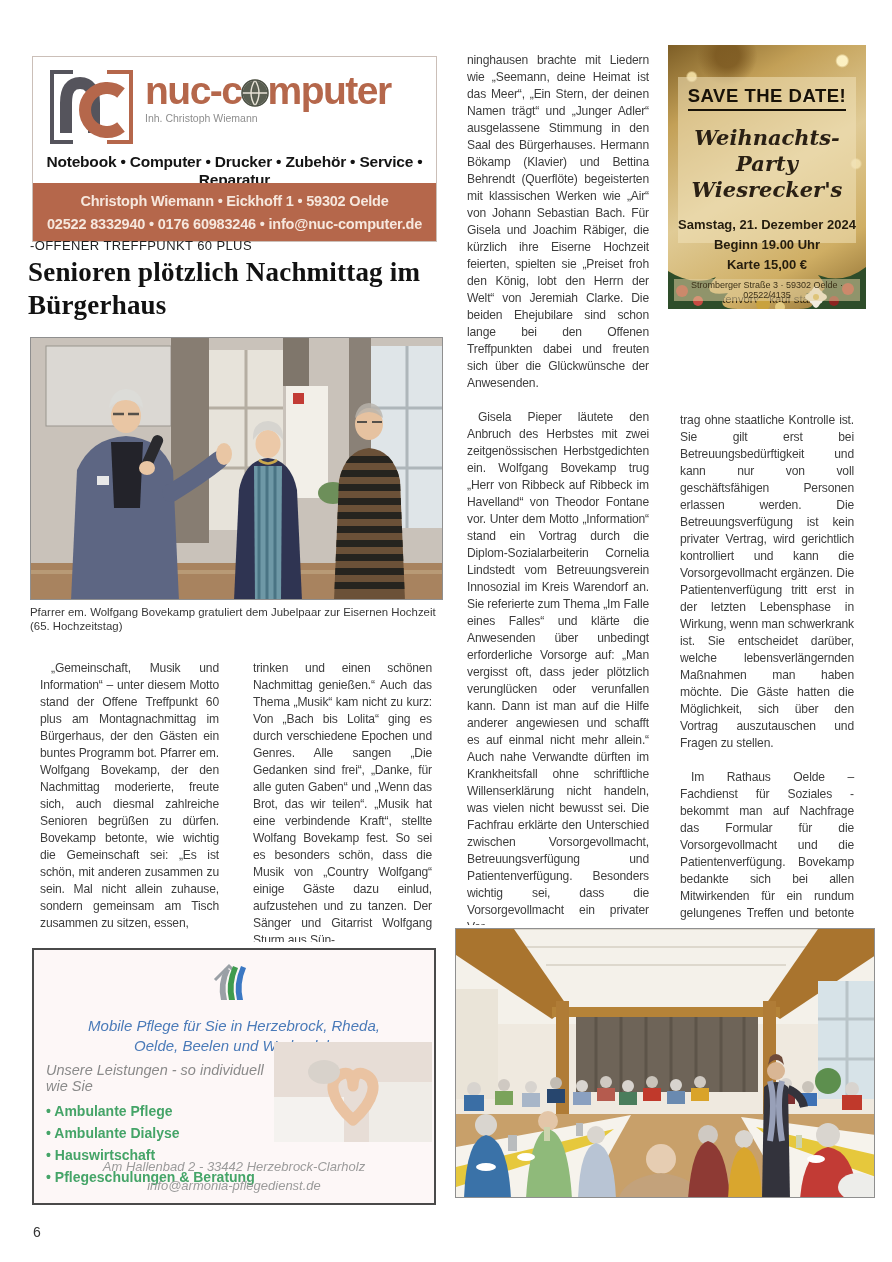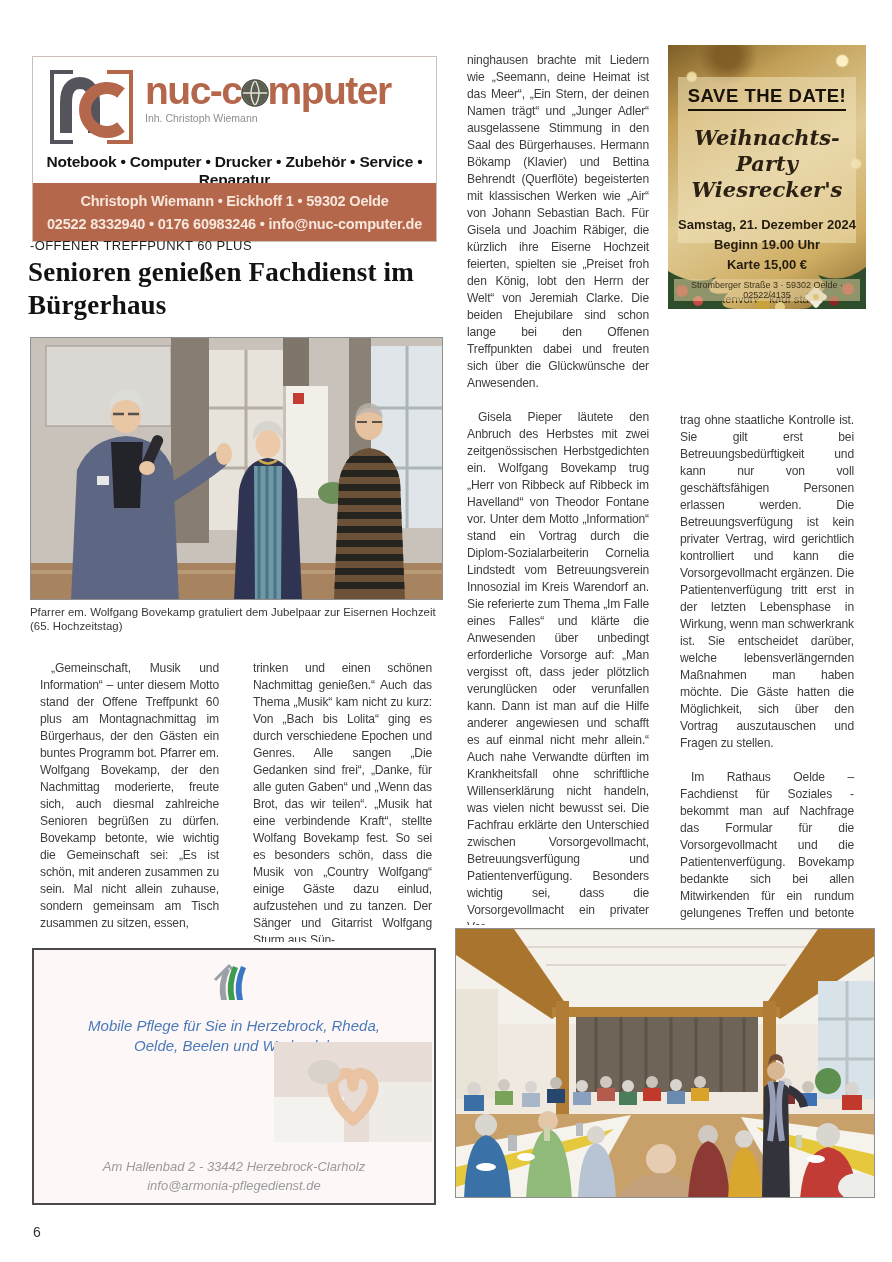--- a/index.html
+++ b/index.html
@@ -96,21 +96,21 @@
       </div>
     </div>
     <div class="nuc-services">Notebook • Computer • Drucker • Zubehör • Service • Reparatur</div>
     <div class="nuc-strip">
       <div>Christoph Wiemann  •  Eickhoff 1  •  59302 Oelde</div>
       <div>02522 8332940  •  0176 60983246  •  info@nuc-computer.de</div>
     </div>
   </div>
 
   <div class="abs kicker" style="left:30px;top:238px;">-OFFENER TREFFPUNKT 60 PLUS</div>
-  <div class="abs headline" style="left:28px;top:256px;width:412px;">Senioren genießen Fachdienst im Bürgerhaus</div>
+  <div class="abs headline" style="left:28px;top:256px;width:412px;">Senioren plötzlich Nachmittag im Bürgerhaus</div>
 
   <div class="abs photo-frame" style="left:30px;top:337px;width:413px;height:263px;">
     <svg width="413" height="263" viewBox="0 0 413 263">
       <rect width="413" height="263" fill="#c9c2ba"></rect>
       <rect x="15" y="8" width="125" height="80" fill="#dbd8d3" stroke="#9a958e"></rect>
       <rect x="140" y="0" width="38" height="205" fill="#877d72"></rect>
       <rect x="178" y="12" width="74" height="180" fill="#e7e3da"></rect>
       <path d="M178,70 h74 M178,130 h74 M215,12 v180" stroke="#b5aea2" stroke-width="3" fill="none"></path>
       <rect x="255" y="48" width="42" height="112" fill="#f2efe8"></rect>
       <rect x="262" y="55" width="11" height="11" fill="#c23b35"></rect>
@@ -230,20 +230,27 @@
         <svg width="44" height="44" viewBox="0 0 44 44" style="margin-right:6px;">
           <path d="M6,20 L20,6 L24,10" fill="none" stroke="#9aa0a6" stroke-width="3"></path>
           <path d="M12,40 Q8,24 16,8 L21,10 Q14,24 18,40 Z" fill="#9aa0a6"></path>
           <path d="M20,40 Q16,24 24,6 L29,8 Q22,24 26,40 Z" fill="#3f9b4f"></path>
           <path d="M28,40 Q24,24 32,6 L37,8 Q30,24 34,40 Z" fill="#3b78c3"></path>
         </svg>
       </div>
     </div>
     <div class="arm-coverage" style="margin:8px 30px 0;">Mobile Pflege für Sie in Herzebrock, Rheda, Oelde, Beelen und Wadersloh</div>
     <div class="abs" style="left:12px;top:112px;width:230px;">
+      <div class="arm-intro">Unsere Leistungen - so individuell wie Sie</div>
+      <div style="margin-top:6px;">
+        <div class="arm-service">• <span>Ambulante Pflege</span></div>
+        <div class="arm-service">• <span>Ambulante Dialyse</span></div>
+        <div class="arm-service">• <span>Hauswirtschaft</span></div>
+        <div class="arm-service">• <span>Pflegeschulungen &amp; Beratung</span></div>
+      </div>
     </div>
     <svg class="abs" style="right:2px;top:92px;" width="158" height="100" viewBox="0 0 158 100">
       <rect width="158" height="100" fill="#e7ddd6"></rect>
       <rect x="0" y="55" width="70" height="45" fill="#f4f2ef"></rect>
       <rect x="95" y="40" width="63" height="60" fill="#efece7"></rect>
       <path d="M79,78 C58,60 52,38 68,32 C78,28 79,40 79,44 C79,40 80,28 90,32 C106,38 100,60 79,78 Z" fill="none" stroke="#eac3a2" stroke-width="11" stroke-linejoin="round"></path>
       <ellipse cx="50" cy="30" rx="16" ry="12" fill="#d8d2cb"></ellipse>
     </svg>
     <div class="arm-footer abs" style="left:0;right:0;bottom:8px;">
       <div>Am Hallenbad 2 - 33442 Herzebrock-Clarholz</div>

